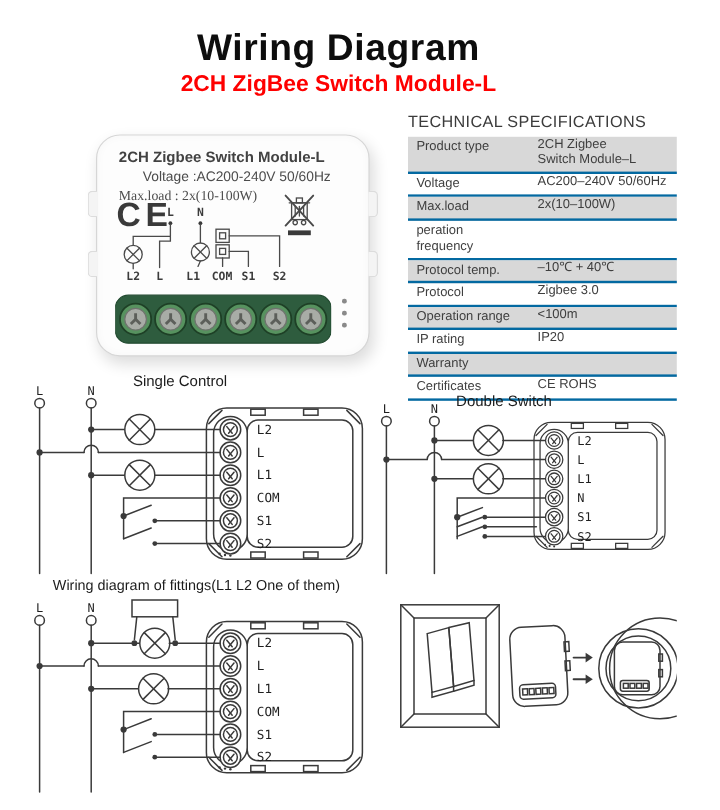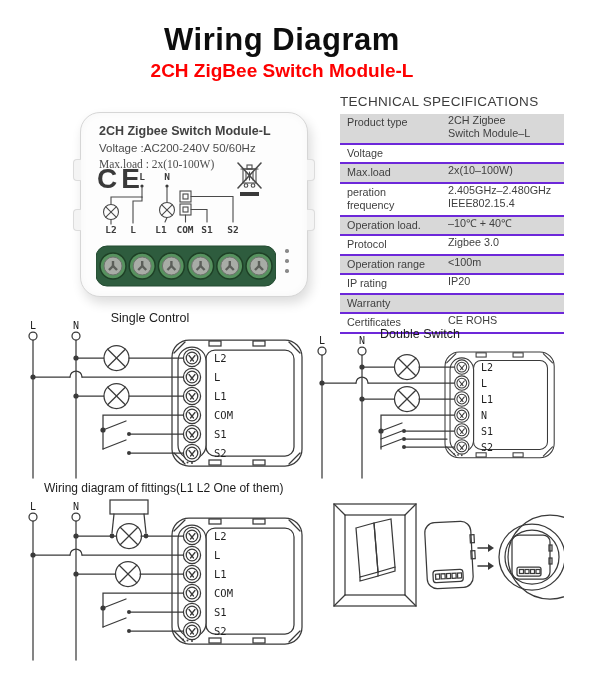--- a/index.html
+++ b/index.html
@@ -12,32 +12,32 @@
             font-size:19px;font-weight:bold;color:#fe0000;}
   
   .module-body{position:absolute;left:80px;top:112px;width:226px;height:183px;
                background:#fdfdfd;border:1px solid #d6d6d6;border-radius:20px;
                box-shadow:3px 6px 12px rgba(0,0,0,.14), inset 0 0 8px rgba(0,0,0,.03);}
   .tab{position:absolute;width:7px;height:20px;background:#f4f4f4;border:1px solid #dcdcdc;}
   .tab.l{left:-8px;border-radius:4px 0 0 4px;border-right:none;}
   .tab.r{right:-8px;border-radius:0 4px 4px 0;border-left:none;}
   .mtext{position:absolute;left:18px;color:#4c4c4c;white-space:nowrap;}
   .mname{top:11px;font-size:12.5px;font-weight:600;color:#424242;}
-  .mvolt{top:29px;font-size:11.5px;}
+  .mvolt{top:29px;font-size:11.5px;margin-left:20px;}
   .mload{top:45px;font-size:11.5px;font-family:Liberation Serif, serif;}
   .ce{position:absolute;left:16px;top:50px;font-size:28px;font-weight:bold;
       letter-spacing:4px;color:#3a3a3a;}
   .printed-svg{position:absolute;left:14px;top:58px;}
   .weee-svg{position:absolute;left:155px;top:48px;}
   .strip-svg{position:absolute;left:15px;top:131px;}
   .dot3{position:absolute;left:204px;width:3.5px;height:3.5px;border-radius:50%;background:#8a8a8a;}
   
   .spec-heading{position:absolute;left:340px;top:94px;font-size:13.5px;color:#3c3c3c;letter-spacing:.3px;}
   .spec-table{position:absolute;left:340px;top:114px;width:253px;font-size:10.8px;color:#3f3f3f;}
-  .spec-row{display:flex;border-bottom:2px solid #6d28d9;}
+  .spec-row{display:flex;border-bottom:2px solid #0369a1;}
   .spec-row:nth-child(odd){background:#d8d8d8;}
   .spec-label{width:93px;padding:2px 0 2px 7px;white-space:pre-line;line-height:1.25;}
   .spec-value{flex:1;padding:0 0 2px 8px;white-space:pre-line;line-height:1.25;}
   
   .diagram-layer{position:absolute;left:0;top:0;}
   .dln{stroke:#3a3a3a;stroke-width:1.25;fill:none;stroke-linecap:round;}
   .ddot{fill:#3a3a3a;stroke:none;}
   .dfill{fill:#3a3a3a;stroke:none;}
   .dlabel{font:10.5px "DejaVu Sans Mono",monospace;fill:#1f1f1f;stroke:none;}
   .dlabel.small{font-size:10px;}
@@ -207,33 +207,32 @@
 
   <div class="spec-heading">TECHNICAL SPECIFICATIONS</div>
   <div class="spec-table">
     <div class="spec-row">
         <div class="spec-label">Product type</div>
         <div class="spec-value">2CH Zigbee
 Switch Module–L</div>
       </div>
     <div class="spec-row">
         <div class="spec-label">Voltage</div>
+        <div class="spec-value">AC200–240V 50/60Hz</div>
       </div>
     <div class="spec-row">
         <div class="spec-label">Max.load</div>
         <div class="spec-value">2x(10–100W)</div>
       </div>
     <div class="spec-row">
         <div class="spec-label">peration
 frequency</div>
-        <div class="spec-value">2.405GHz–2.480GHz
-IEEE802.15.4</div>
-      </div>
-    <div class="spec-row">
-        <div class="spec-label">Operation load.</div>
+      </div>
+    <div class="spec-row">
+        <div class="spec-label">Protocol temp.</div>
         <div class="spec-value">–10℃ + 40℃</div>
       </div>
     <div class="spec-row">
         <div class="spec-label">Protocol</div>
         <div class="spec-value">Zigbee  3.0</div>
       </div>
     <div class="spec-row">
         <div class="spec-label">Operation range</div>
         <div class="spec-value">&lt;100m</div>
       </div>

